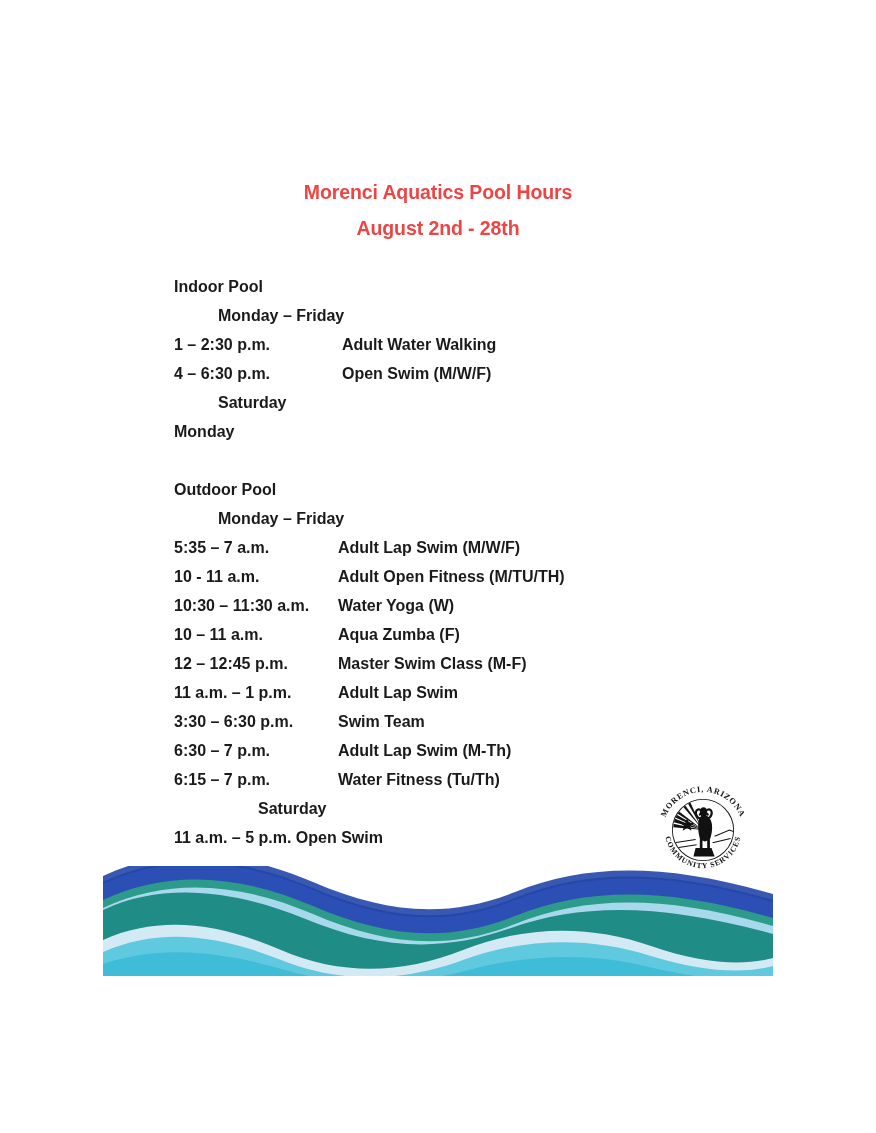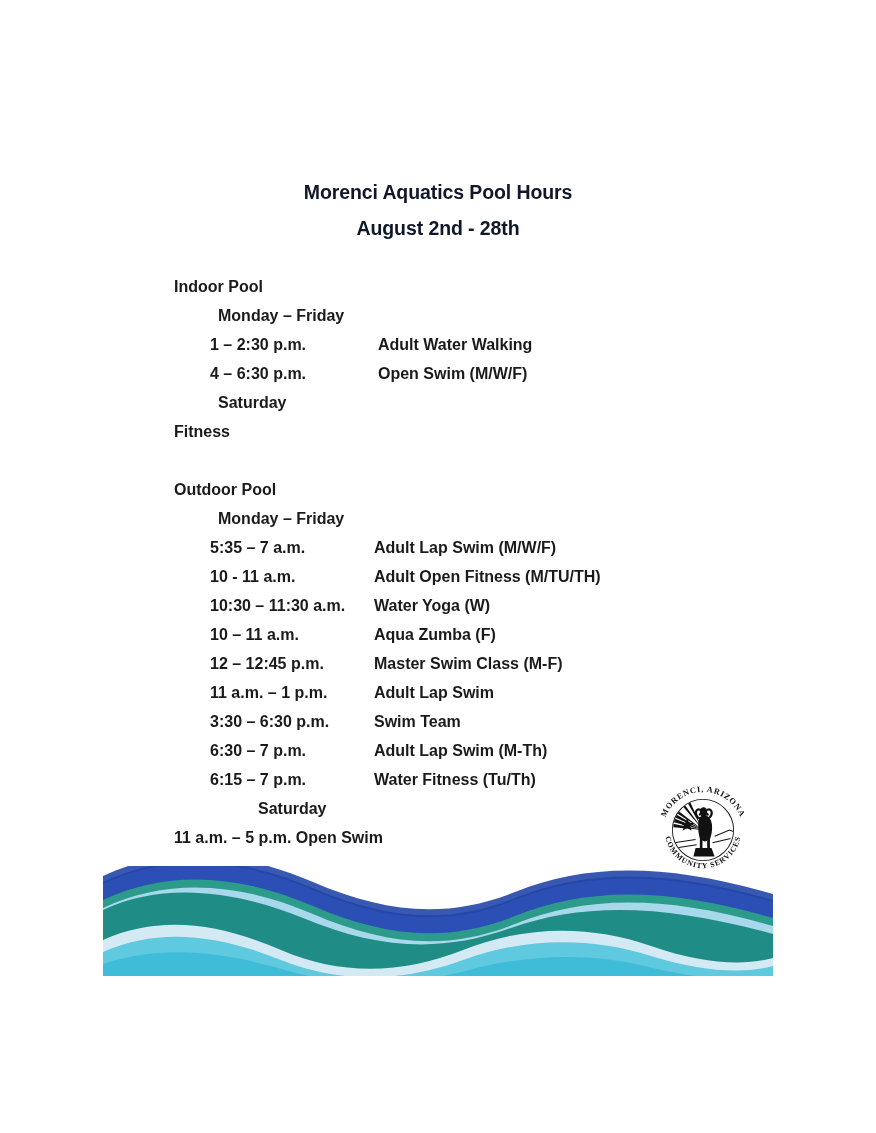--- a/index.html
+++ b/index.html
@@ -29,21 +29,21 @@
     left: 0;
     right: 0;
     top: 174px;
     text-align: center;
   }
   .title-line {
     font-size: 19.5px;
     font-weight: bold;
     letter-spacing: -0.1px;
     line-height: 36px;
-    color: #0f172a;
+    color: #ef4444;
     white-space: nowrap;
   }
 
   
   .sched {
     position: absolute;
     left: 174px;
     top: 272px;
     width: 560px;
   }
@@ -59,21 +59,20 @@
     font-weight: bold;
     color: #1a1a1a;
   }
   .row.heading { }                 
   .row.day     { padding-left: 44px; }
   .row.day-wide{ padding-left: 84px; }
 
   .row.entry {
     display: flex;
     align-items: baseline;
-    margin-left: 36px;
   }
   .col-time {
     flex: 0 0 auto;
     width: 164px;
   }
   .col-act {
     flex: 0 0 auto;
   }
 
   
@@ -122,21 +121,21 @@
       <div class="row entry">
         <span class="col-time">1 – 2:30 p.m.</span>
         <span class="col-act">Adult Water Walking</span>
       </div>
       <div class="row entry">
         <span class="col-time">4 – 6:30 p.m.</span>
         <span class="col-act">Open Swim (M/W/F)</span>
       </div>
 
       <div class="row day">Saturday</div>
-      <div class="row plain">Fitness</div>
+      <div class="row plain">Monday</div>
     </div>
 
     <div class="section outdoor">
       <div class="row heading">Outdoor Pool</div>
       <div class="row day">Monday – Friday</div>
 
       <div class="row entry">
         <span class="col-time">5:35 – 7 a.m.</span>
         <span class="col-act">Adult Lap Swim (M/W/F)</span>
       </div>

